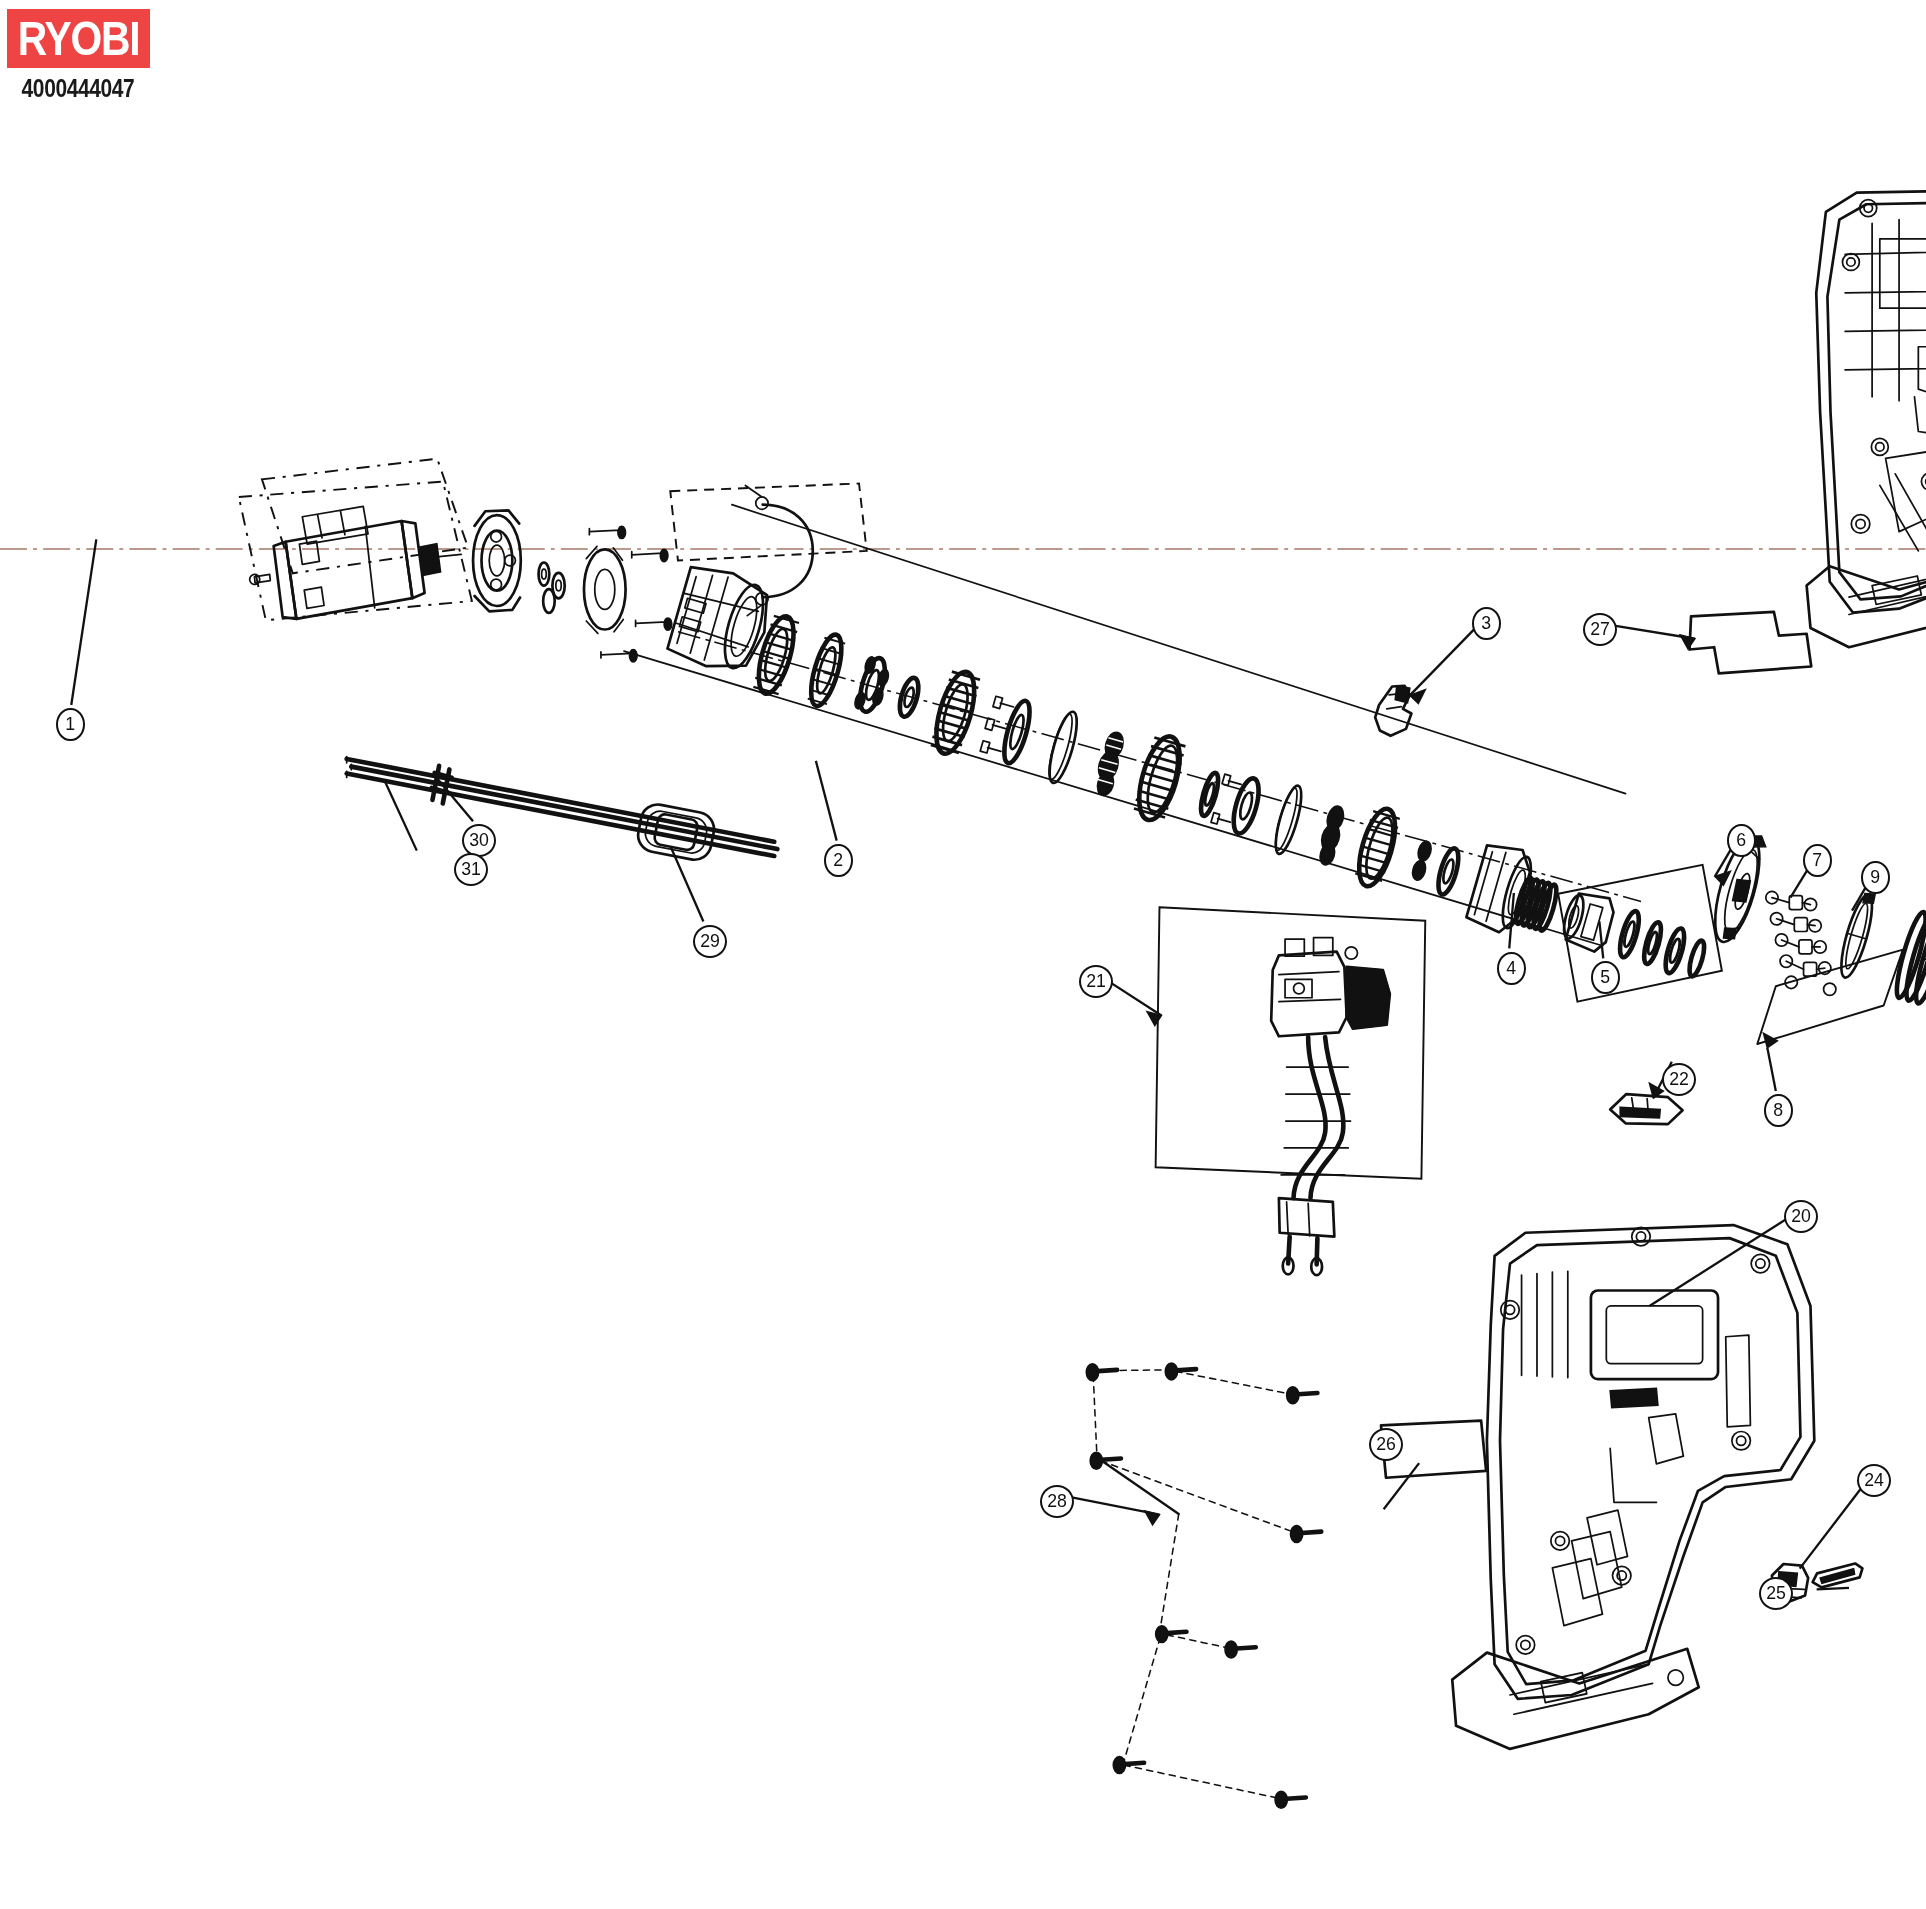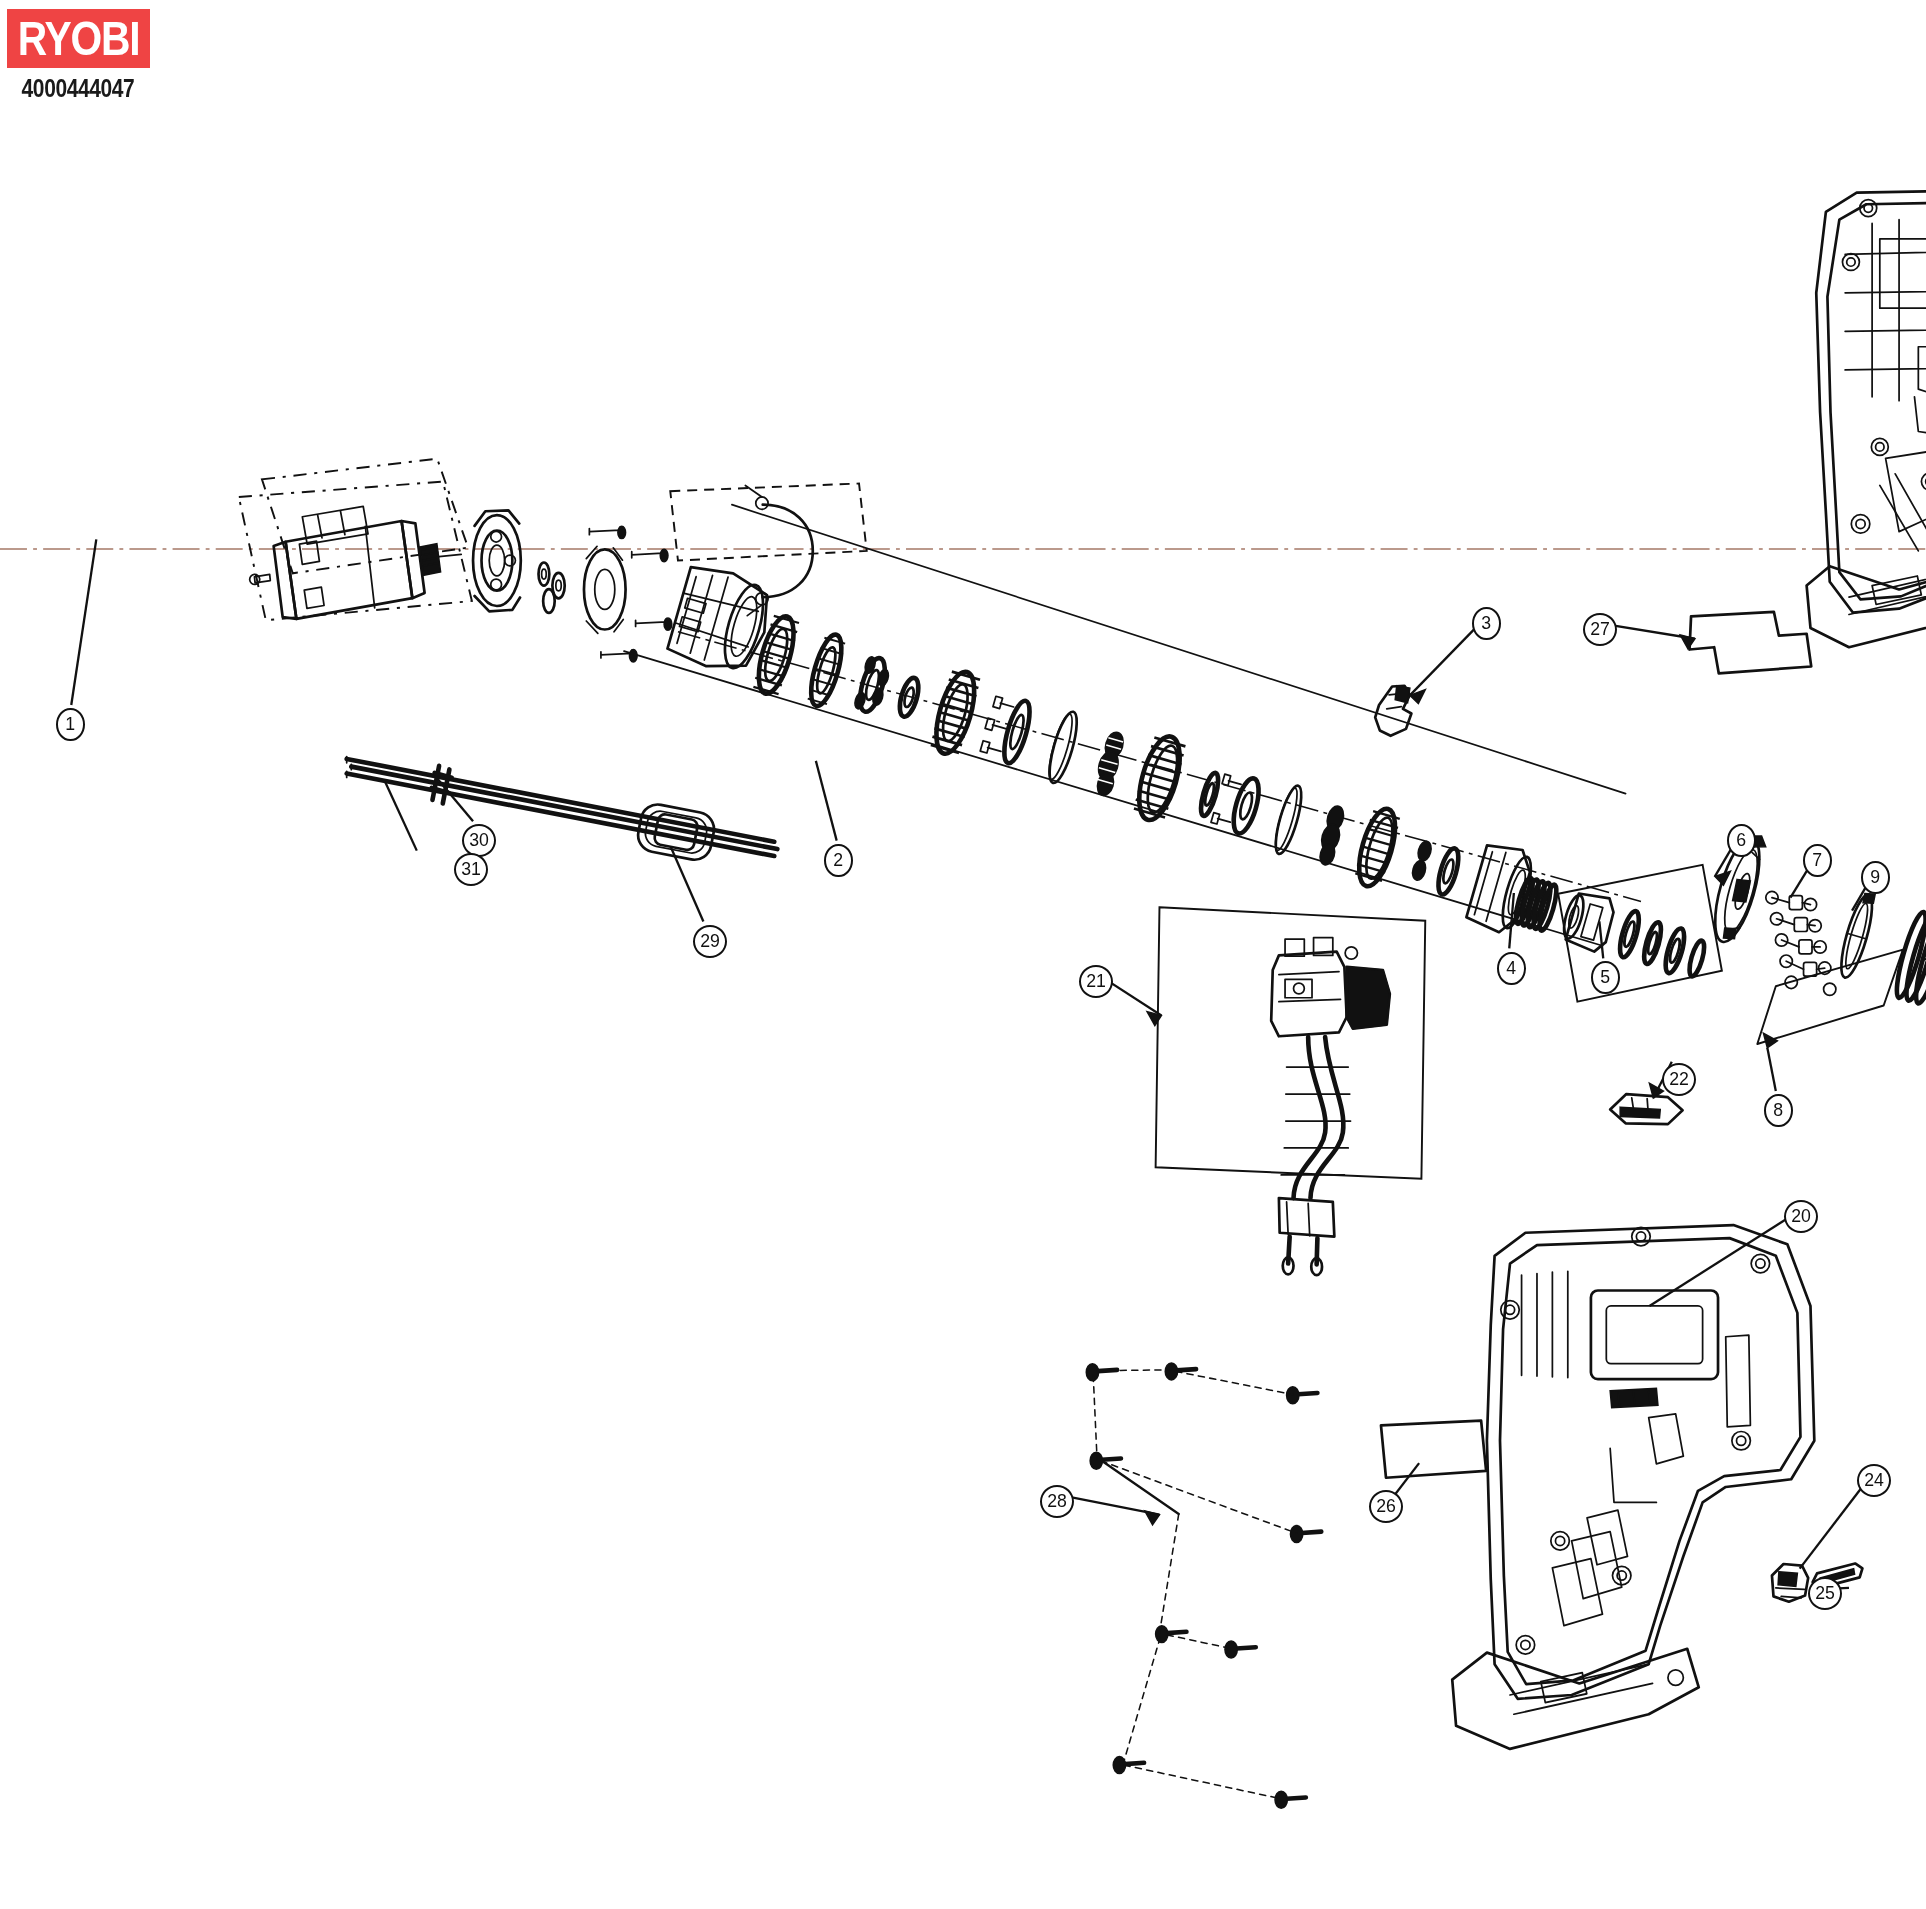--- a/index.html
+++ b/index.html
@@ -833,23 +833,23 @@
   <div class="callout" style="left:1591px;top:961px;">5</div>
   <div class="callout" style="left:1727px;top:824px;">6</div>
   <div class="callout" style="left:1803px;top:844px;">7</div>
   <div class="callout" style="left:1764px;top:1094px;">8</div>
   <div class="callout" style="left:1861px;top:861px;">9</div>
 
   <div class="callout wide" style="left:1079px;top:965px;">21</div>
   <div class="callout wide" style="left:1662px;top:1063px;">22</div>
   <div class="callout wide" style="left:1784px;top:1200px;">20</div>
   <div class="callout wide" style="left:1857px;top:1464px;">24</div>
-  <div class="callout wide" style="left:1808px;top:1577px;">25</div>
-
-  <div class="callout wide" style="left:1369px;top:1490px;">26</div>
+  <div class="callout wide" style="left:1759px;top:1577px;">25</div>
+
+  <div class="callout wide" style="left:1369px;top:1428px;">26</div>
   <div class="callout wide" style="left:1583px;top:613px;">27</div>
   <div class="callout wide" style="left:1040px;top:1485px;">28</div>
   <div class="callout wide" style="left:693px;top:925px;text-align:right;">29</div>
   <div class="callout wide" style="left:462px;top:824px;">30</div>
   <div class="callout wide" style="left:406px;top:853px;margin-left:48px;">31</div>
 
 </div>
 
 
 </body></html>

